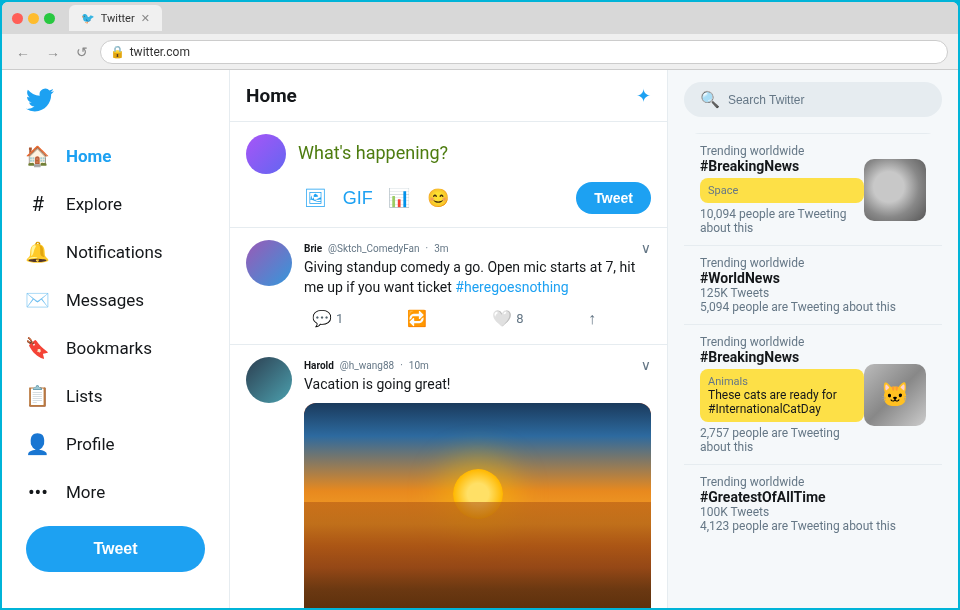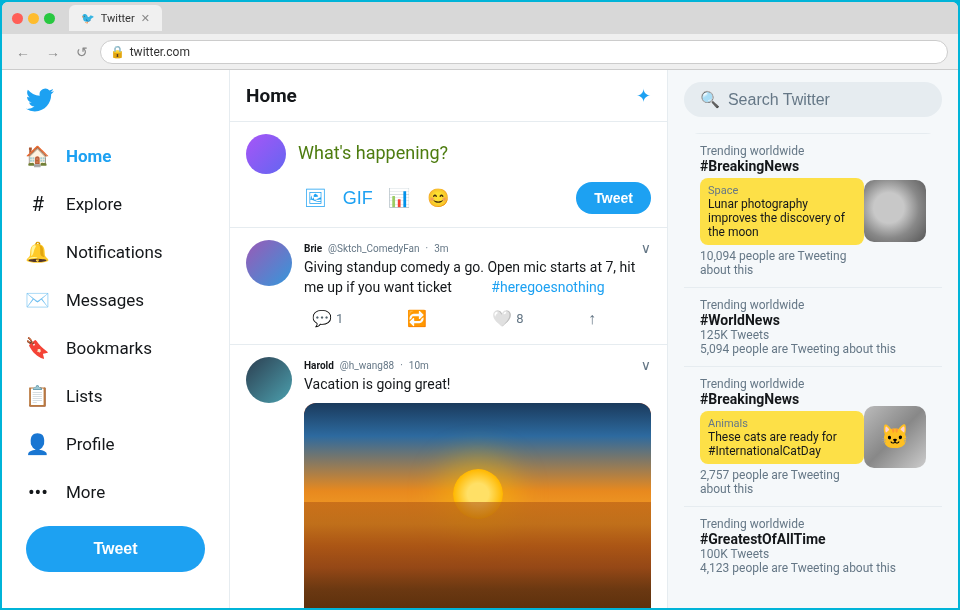--- a/index.html
+++ b/index.html
@@ -324,21 +324,20 @@
 
     .tweet-text {
       font-size: 14px;
       color: #14171a;
       line-height: 1.4;
       margin-bottom: 8px;
     }
 
     .tweet-link {
       color: #1da1f2;
-      margin-left: 36px;
     }
 
     .tweet-image {
       border-radius: 12px;
       overflow: hidden;
       margin-bottom: 10px;
       height: 220px;
       background: linear-gradient(
         to bottom,
         #ff6b35 0%,
@@ -428,21 +427,21 @@
 
     .search-icon-wrap {
       color: #657786;
       font-size: 16px;
     }
 
     .search-input {
       background: none;
       border: none;
       outline: none;
-      font-size: 16px;
+      font-size: 12px;
       color: #14171a;
       width: 100%;
     }
 
     .search-input::placeholder { color: #657786; }
 
     .trends-card {
       background: #f5f8fa;
       border-radius: 16px;
       margin-bottom: 16px;
@@ -689,21 +688,20 @@
 
       <div class="trends-card">
 
         <div class="trend-item">
           <div class="trend-with-image">
             <div>
               <div class="trend-category">Trending worldwide</div>
               <div class="trend-name">#BreakingNews</div>
               <div style="background:#fde047;border-radius:8px;padding:6px 8px;margin:4px 0;">
                 <div style="font-size:11px;color:#657786;">Space</div>
-                <div style="font-size:12px;color:#14171a;">Lunar photography improves the discovery of the moon</div>
               </div>
               <div class="trend-count">10,094 people are Tweeting about this</div>
             </div>
             <div class="trend-thumbnail">
               <div class="moon-thumb"></div>
             </div>
           </div>
         </div>
 
         <div class="trend-item">

